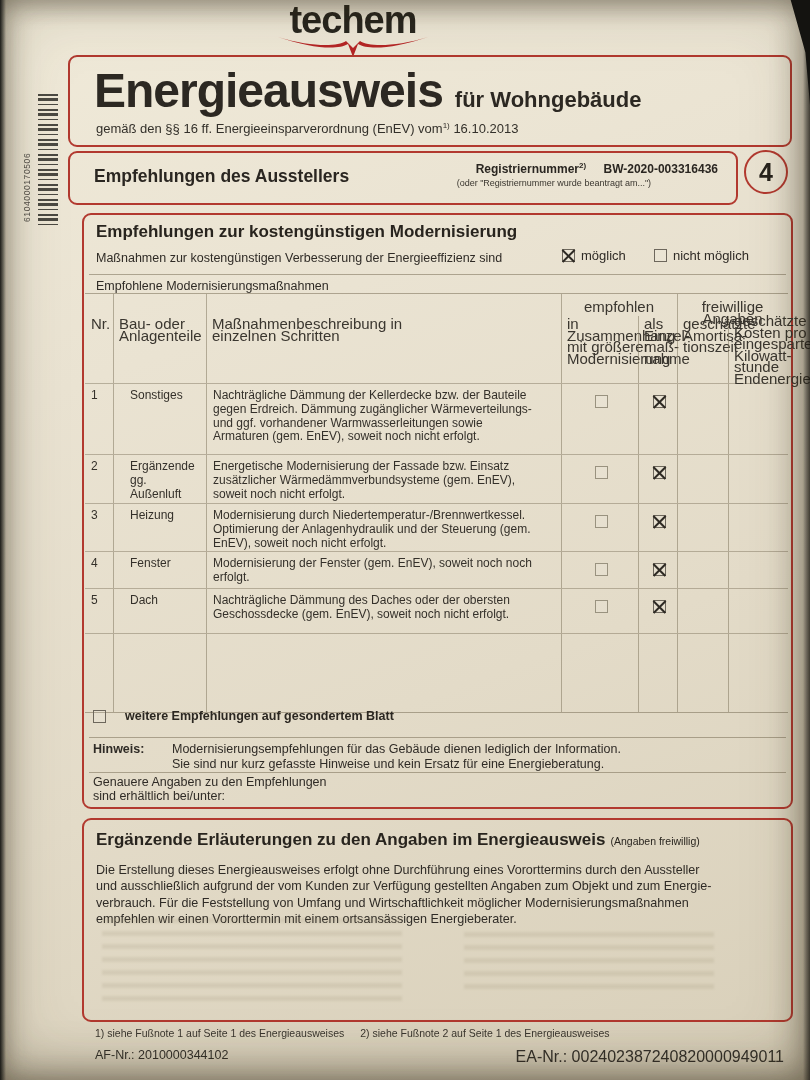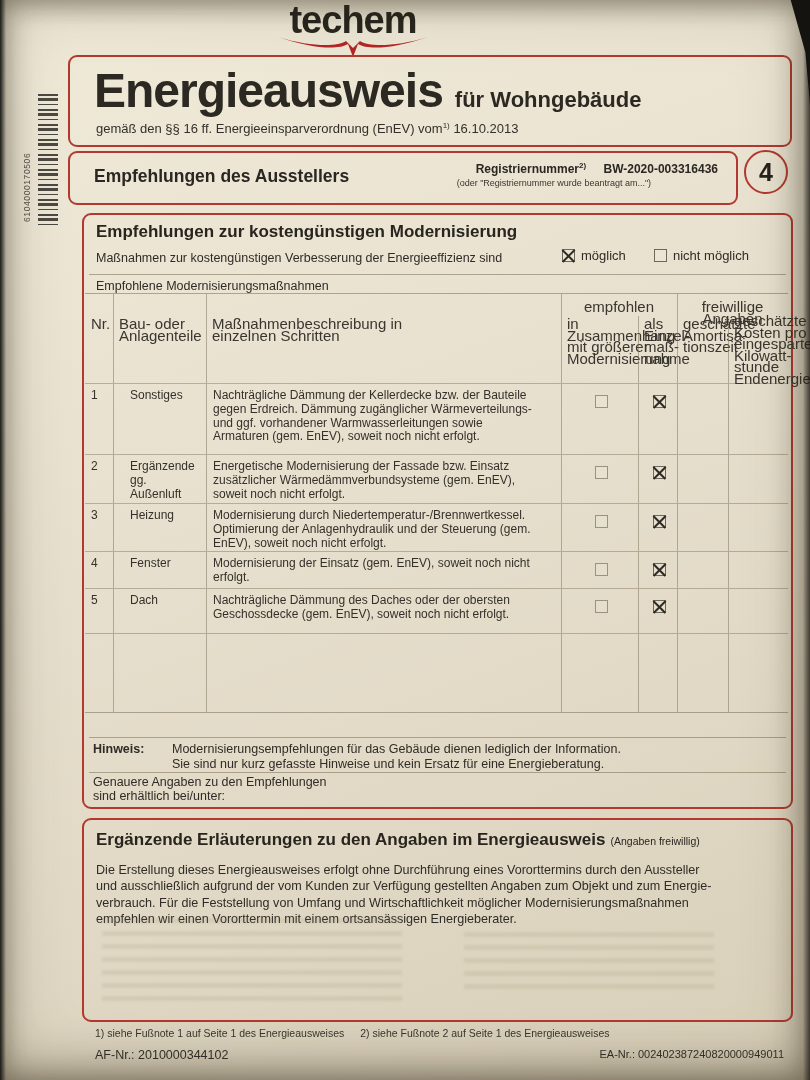--- a/index.html
+++ b/index.html
@@ -122,21 +122,21 @@
   .s-body{position:absolute;left:12px;top:42px;width:665px;font-size:12.6px;line-height:16.4px;}
   .ghost{position:absolute;opacity:.14;filter:blur(1.2px);
     background:repeating-linear-gradient(180deg,#8d8264 0 5px,transparent 5px 13px);}
   .g1{left:18px;top:98px;width:300px;height:90px;}
   .g2{left:380px;top:112px;width:250px;height:60px;}
 
   
   .footnotes{position:absolute;left:95px;top:1027px;font-size:10.5px;color:#3a362f;}
   .footnotes span{margin-right:16px;}
   .af{position:absolute;left:95px;top:1048px;font-size:12.5px;color:#33302a;}
-  .ea{position:absolute;right:26px;top:1048px;font-size:11px;color:#33302a;}
+  .ea{position:absolute;right:26px;top:1048px;font-size:16px;color:#33302a;}
 </style>
 </head>
 <body>
 
 <div class="paper">
 
   <div class="logo">
     <div class="word">techem</div>
     <svg width="160" height="26" viewBox="0 0 160 26">
       <path d="M5,1 C40,13 65,14 75,8 L80,21 L85,8 C95,14 120,13 155,1 C122,11 96,11 87,5 L80,12 L73,5 C64,11 38,11 5,1 Z" fill="#b52525"></path>
@@ -275,21 +275,21 @@
               <span class="cb checked"></span>
             </div>
           </div>
         <div class="cell c-amo"></div>
         <div class="cell c-cost"></div>
       </div>
 
       <div class="trow" style="height:36px">
         <div class="cell c-nr">4</div>
         <div class="cell c-part preline">Fenster</div>
-        <div class="cell c-desc preline">Modernisierung der Einsatz (gem. EnEV), soweit noch nicht
+        <div class="cell c-desc preline">Modernisierung der Fenster (gem. EnEV), soweit noch noch
 erfolgt.</div>
         <div class="cell c-ctx">
             <div class="cbwrap">
               <span class="cb light"></span>
             </div>
           </div>
         <div class="cell c-sgl">
             <div class="cbwrap">
               <span class="cb checked"></span>
             </div>
@@ -321,20 +321,24 @@
         <div class="cell c-nr"></div>
           <div class="cell c-part"></div>
           <div class="cell c-desc"></div>
         <div class="cell c-ctx"></div>
           <div class="cell c-sgl"></div>
           <div class="cell c-amo"></div>
           <div class="cell c-cost"></div>
       </div>
     </div>
 
+    <div class="row-more">
+      <span class="cb"></span>
+      <span class="lbl">weitere Empfehlungen auf gesondertem Blatt</span>
+    </div>
     <div class="divider div2"></div>
     <div class="hinweis">
       <span class="hl">Hinweis:</span>
       <span class="ht preline">Modernisierungsempfehlungen für das Gebäude dienen lediglich der Information.
 Sie sind nur kurz gefasste Hinweise und kein Ersatz für eine Energieberatung.</span>
     </div>
     <div class="divider div3"></div>
     <div class="genauere preline">Genauere Angaben zu den Empfehlungen
 sind erhältlich bei/unter:</div>
   </div>

